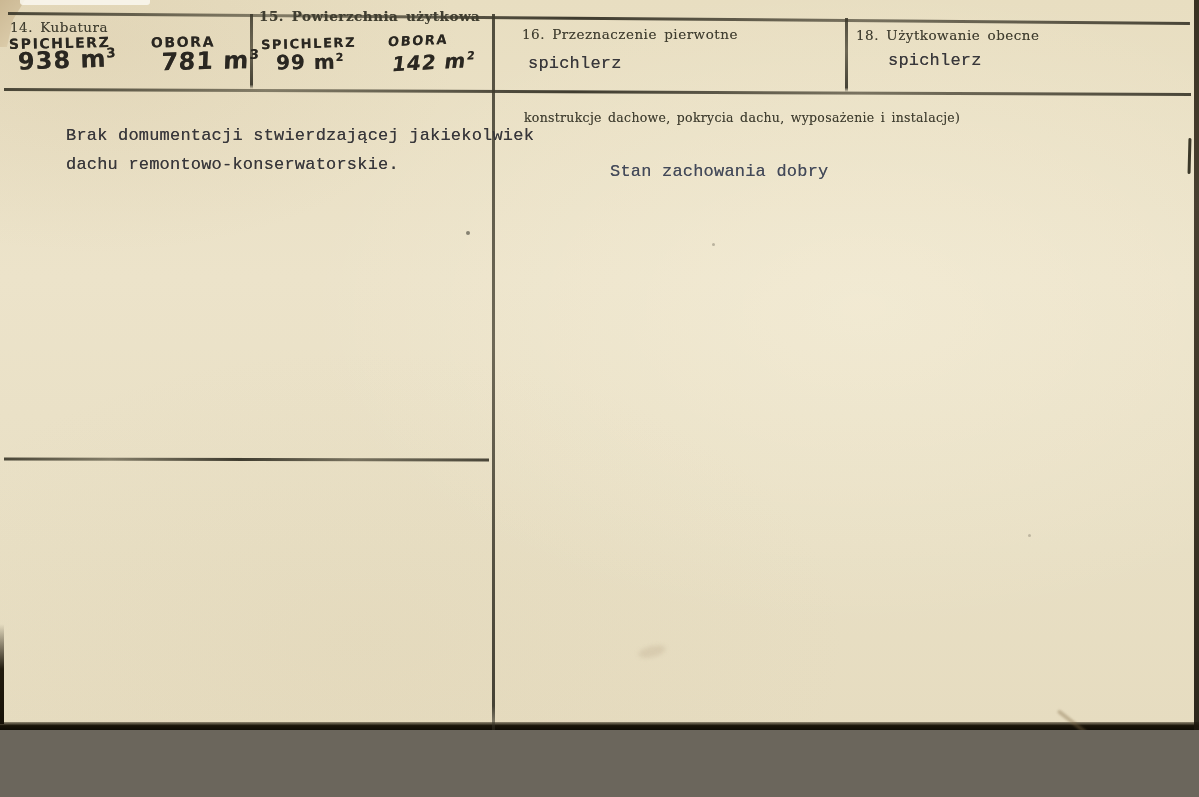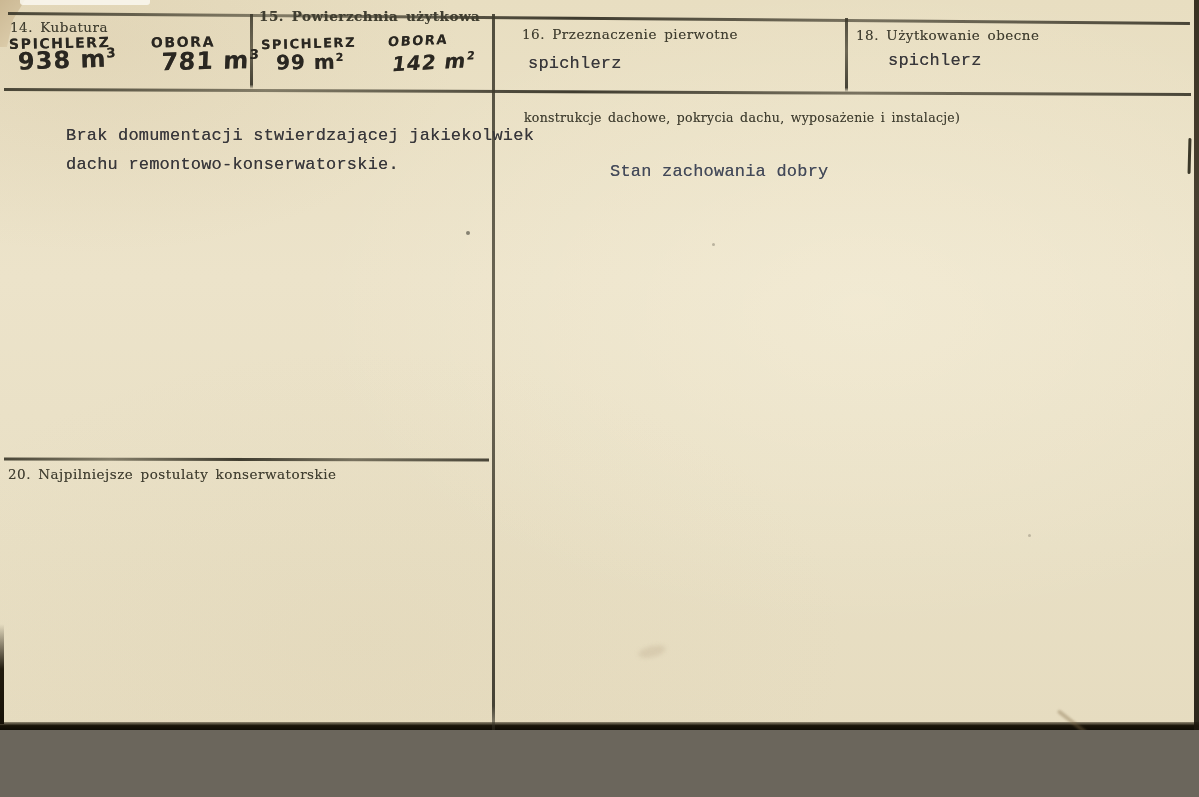--- a/index.html
+++ b/index.html
@@ -114,15 +114,14 @@
   <div class="typed" style="left:888px; top:51px;">spichlerz</div>
 
   <div class="typed typed-lines" style="left:50px; top:126px; z-index:3;margin-left:16px;">
     <div>Brak domumentacji stwierdzającej jakiekolwiek</div>
     <div>dachu remontowo-konserwatorskie.</div>
   </div>
 
   <div class="label f12" style="left:524px; top:110px; letter-spacing:.3px; word-spacing:2px;">konstrukcje dachowe, pokrycia dachu, wyposażenie i instalacje)</div>
   <div class="typed blue" style="left:610px; top:162px;">Stan zachowania dobry</div>
 
-  <div class="label f13" style="left:8px; top:466px;">20. Najpilniejsze postulaty konserwatorskie</div>
 
 </div>
 
 </body></html>

